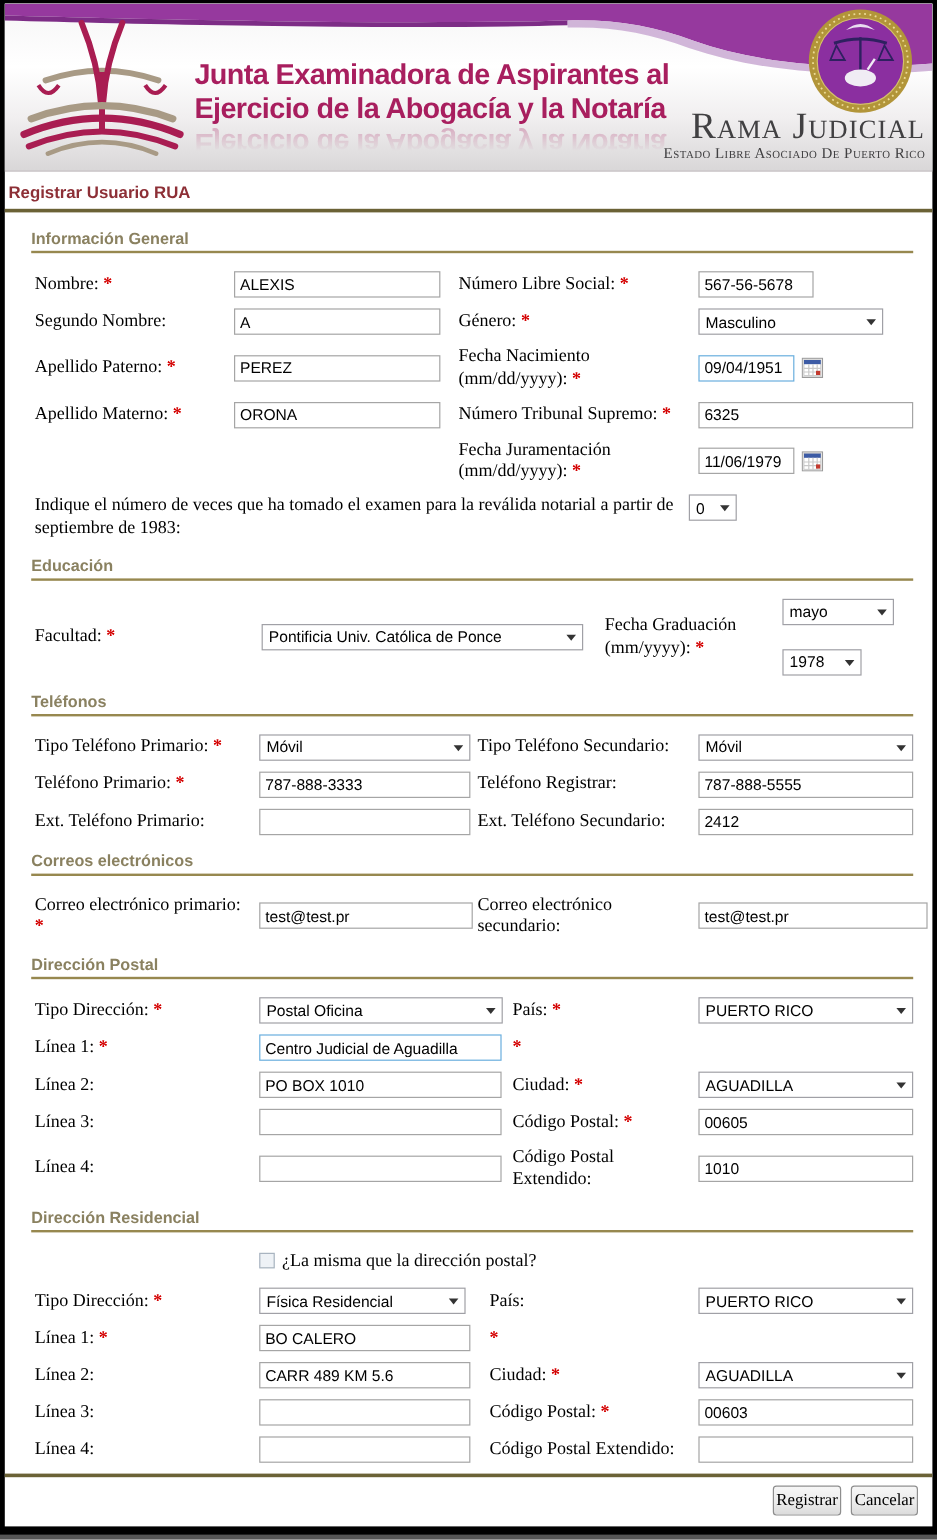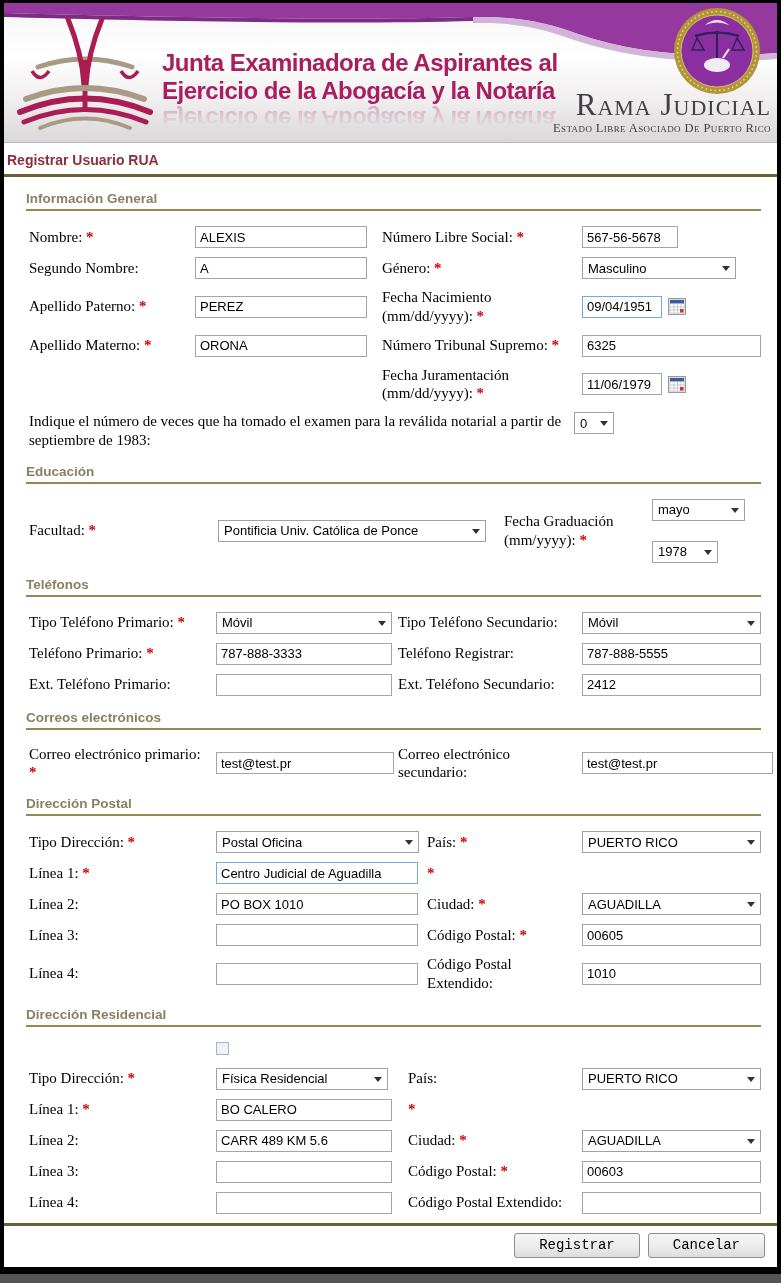--- a/index.html
+++ b/index.html
@@ -67,21 +67,21 @@
   .revalida-row .lbl { width:545px; }
 
   .w172{width:172px;} .w176{width:176px;} .w178{width:178px;} .w202{width:202px;}
   .w203{width:203px;} .w268{width:268px;} .w96{width:96px;} .w154{width:154px;}
   .w80{width:80px;} .w93{width:93px;} .w66{width:66px;} .w40{width:40px;}
   .wfull{width:100%;} .wover{width:calc(100% + 12px);}
 
   
   .footer-rule { height:3px; background:#6b6236; margin-top:4px; }
   .btn-bar { display:flex; justify-content:flex-end; gap:8px; padding:7px 12px 9px 0; }
-  button { height:25px; padding:0 24px; font-family:Liberation Mono, monospace; font-size:14px;
+  button { height:25px; padding:0 2px; font-family:Liberation Serif, serif; font-size:14px;
     color:#000; background:linear-gradient(#f6f6f6,#ececec 55%,#dcdcdc); border:1px solid #8e8e8e;
     border-radius:3px; cursor:pointer; }
 </style>
 </head>
 <body>
 
 <div class="page">
 <div class="canvas">
 
   <header>
@@ -326,20 +326,21 @@
         <div><input type="text" class="wfull" value="1010" style=""></div>
       </div>
     </section>
 
     <section class="g-residencial">
       <div class="sec-title">Dirección Residencial</div>
       <hr class="sec-rule">
 
       <div class="chk-row">
         <span class="chk"></span>
+        <span class="lbl">¿La misma que la dirección postal?</span>
       </div>
 
       <div class="row">
         <label><span>Tipo Dirección:</span> <span class="req">*</span></label>
         <div class="sel w172">
               <span>Física Residencial</span>
               <span class="arr"></span>
             </div>
         <label>País:</label>
         <div class="sel wfull">

